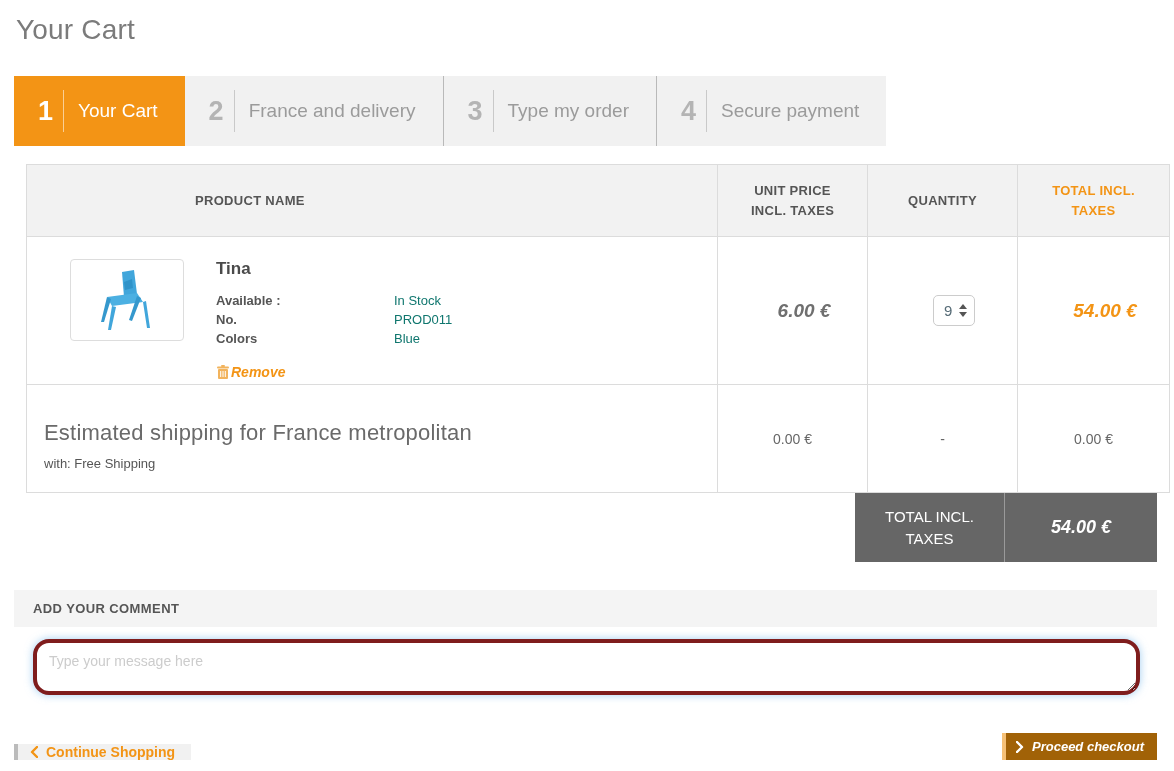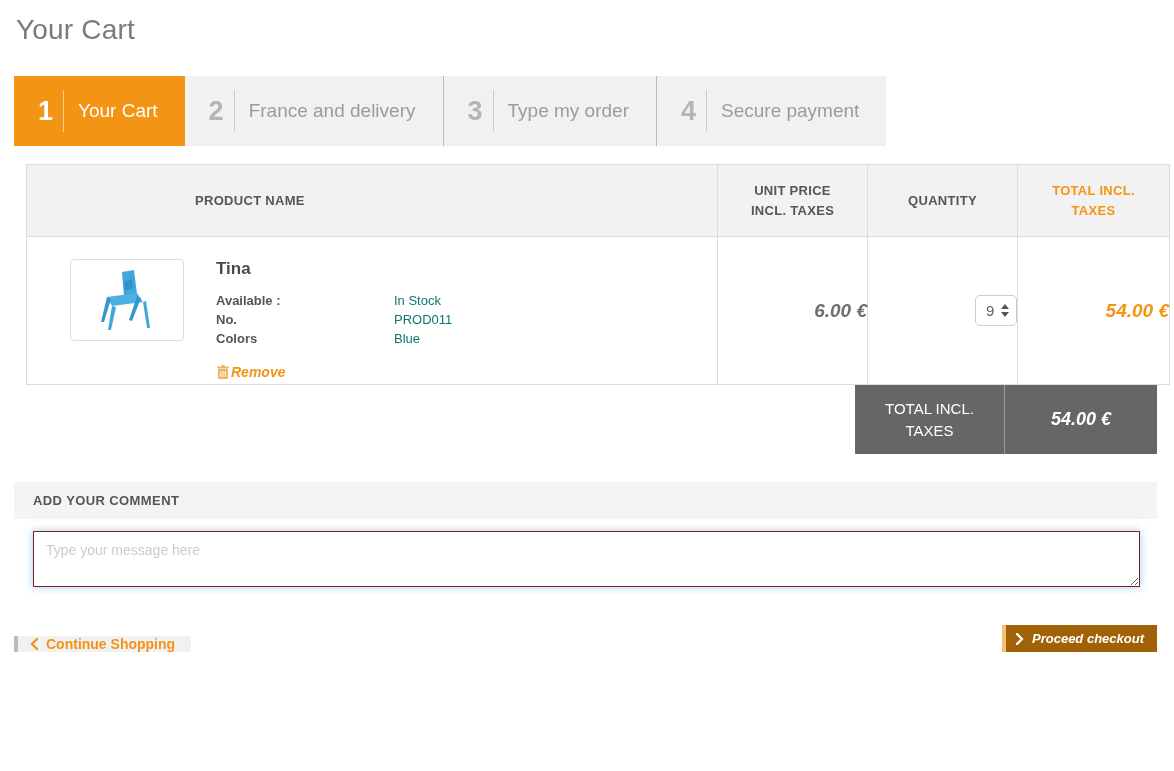--- a/index.html
+++ b/index.html
@@ -22,21 +22,21 @@
   .step.active .bar { background:rgba(255,255,255,.55); }
   .step.active .lbl { color:#ffffff; }
 
   
   table.cart { border-collapse:collapse; table-layout:fixed; width:1143px; margin-top:18px;margin-left:12px; }
   table.cart th, table.cart td { border:1px solid #dcdcdc; vertical-align:middle; }
   thead th { background:#f2f2f2; height:72px; font-size:13px; font-weight:700; color:#555;
     text-align:center; letter-spacing:.3px; line-height:1.5; padding:0 18px; }
   thead th.col-product { text-align:left; padding-left:168px; }
   thead th.col-total { color:#f39415; }
-  td.cell-center { text-align:right; }
+  td.cell-center { text-align:center; }
 
   .product-row td { height:148px;padding-left:23px; }
   .product-cell { display:flex; align-items:flex-start; padding:22px 0 0 20px; }
   .img-box { width:114px; height:82px; border:1px solid #ddd; border-radius:4px; background:#fff;
     display:flex; align-items:center; justify-content:center; flex:none; }
   .p-details { margin-left:32px; padding-top:0; }
   .p-name { font-size:17px; font-weight:700; color:#4a4a4a; margin-bottom:12px; }
   .attr-row { display:flex; font-size:13px; line-height:19px; }
   .attr-row .a-label { width:178px; font-weight:700; color:#555; }
   .attr-row .a-value { color:#0f766e; }
@@ -67,21 +67,21 @@
   .summary .s-label { width:150px; display:flex; align-items:center; justify-content:center;
     color:#fff; font-size:15px; text-align:center; line-height:1.45; border-right:1px solid #9a9a9a; padding:0 20px; }
   .summary .s-value { flex:1; display:flex; align-items:center; justify-content:center;
     color:#fff; font-size:18px; font-weight:700; font-style:italic; }
 
   
   .comment { margin-top:28px; }
   .comment-head { background:#f4f4f4; height:37px; line-height:37px; padding-left:19px;
     font-size:13px; font-weight:600; color:#555; letter-spacing:.4px; }
   .comment-body { padding:12px 17px 14px 19px; }
-  .comment-input { width:1107px; height:56px; border:1px solid #7f1d1d; border-radius:0;
+  .comment-input { width:1107px; height:56px; border:4px solid #7f1d1d; border-radius:16px;
     box-shadow:0 0 8px rgba(102,175,233,.6); resize:vertical; padding:10px 12px;
     font-family:"Liberation Sans", sans-serif; font-size:14px; color:#555; outline:none; display:block; }
   .comment-input::placeholder { color:#ccc; }
 
   
   .footer-bar { display:flex; justify-content:space-between; align-items:flex-end; margin-top:24px; }
   .btn-back { display:inline-flex; align-items:center; gap:8px; height:16px; padding:0 16px 0 12px;
     background:#f1f1f1; border:none; border-left:4px solid #bbbbbb; color:#f39415;
     font-family:"Liberation Sans", sans-serif; font-size:14px; font-weight:700; cursor:pointer; }
   .btn-proceed { display:inline-flex; align-items:center; gap:8px; height:27px; padding:0 13px 0 10px;
@@ -186,20 +186,31 @@
             <span class="qty-arrows">
               <span class="tri-up"></span>
               <span class="tri-down"></span>
             </span>
           </div>
         </td>
         <td class="cell-center">
           <span class="line-total">54.00 €</span>
         </td>
       </tr>
+      <tr class="ship-row">
+        <td>
+          <div class="ship-cell">
+            <div class="ship-title">Estimated shipping for France metropolitan</div>
+            <div class="ship-sub">with: Free Shipping</div>
+          </div>
+        </td>
+        <td class="cell-center"><span class="ship-val">0.00 €</span></td>
+        <td class="cell-center"><span class="ship-val">-</span></td>
+        <td class="cell-center"><span class="ship-val">0.00 €</span></td>
+      </tr>
     </tbody>
   </table>
 
   <div class="summary">
     <div class="s-label">TOTAL INCL. TAXES</div>
     <div class="s-value">54.00 €</div>
   </div>
 
   <div class="comment">
     <div class="comment-head">ADD YOUR COMMENT</div>

